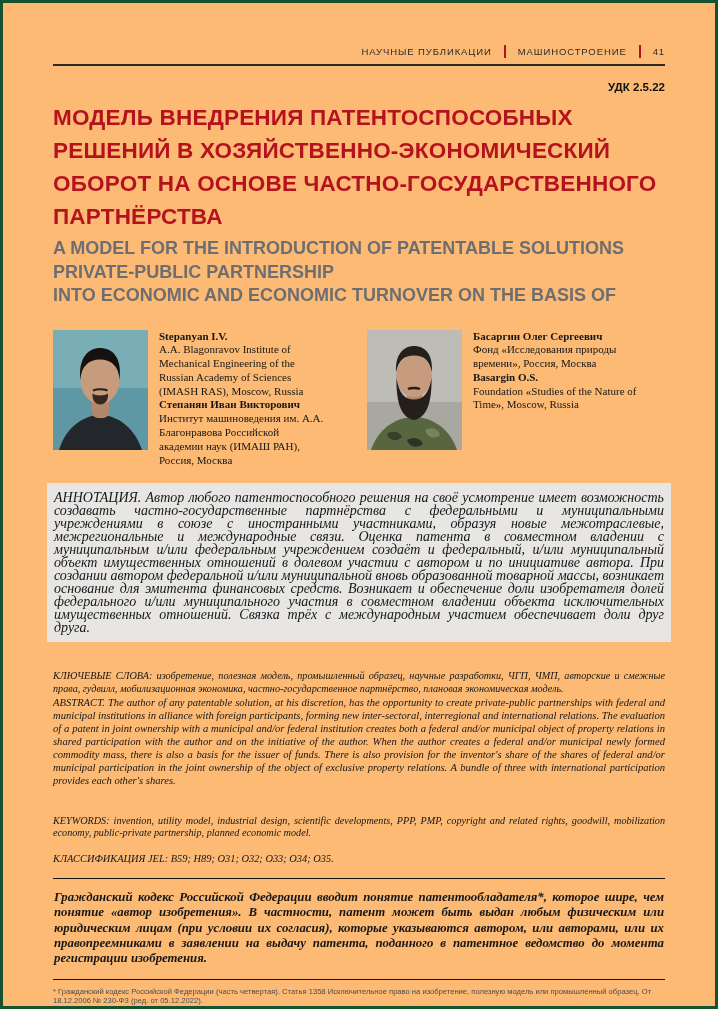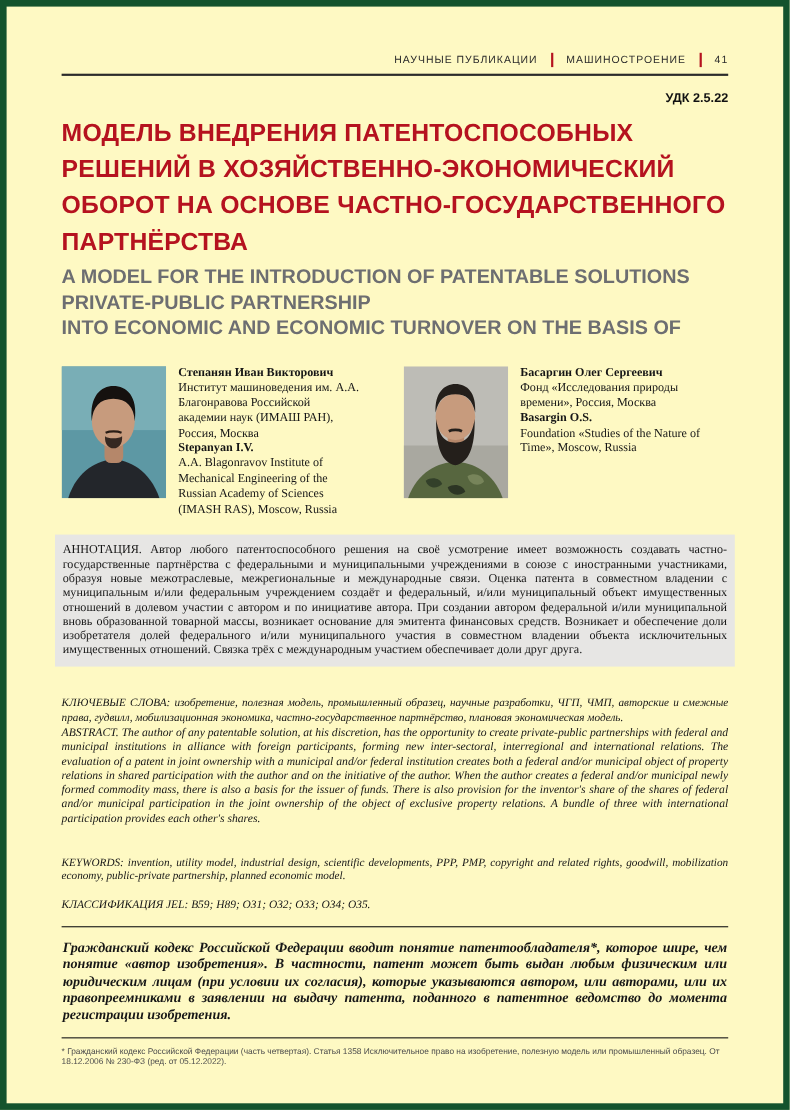--- a/index.html
+++ b/index.html
@@ -1,18 +1,18 @@
 <!DOCTYPE html>
 <html lang="ru"><head>
 <meta charset="utf-8">
 <style>
   * { margin:0; padding:0; box-sizing:border-box; }
   html, body { width:718px; height:1009px; }
   body { background:#ffffff; font-family:"Liberation Serif", serif; color:#161616; }
-  .page { width:718px; height:1009px; padding:42px 50px 0; border:6px solid #14532d; overflow:hidden; background:#fef9c3; }
+  .page { width:718px; height:1009px; padding:42px 50px 0; border:3px solid #14532d; overflow:hidden; background:#fdba74; }
 
   .header-row { display:flex; justify-content:flex-end; align-items:center;
     font-family:"Liberation Sans", sans-serif; font-size:9.5px; letter-spacing:0.9px; color:#2b2b2b; }
   .header-divider { width:2px; height:13px; background:#b5121f; margin:0 12px; display:inline-block; }
   .header-rule { height:0; border-bottom:2px solid #2b2b2b; margin-top:6px; }
 
   .udk { margin-top:15px; text-align:right; font-family:"Liberation Sans", sans-serif;
     font-weight:bold; font-size:11.5px; color:#111; }
 
   .title-ru { margin-top:8px; font-family:"Liberation Sans", sans-serif; font-weight:bold;
@@ -22,21 +22,21 @@
   .tline { display:block; }
 
   .authors { display:flex; gap:16px; margin-top:22px; }
   .author { flex:1; display:flex; gap:11px; }
   .photo { width:95px; height:120px; flex:0 0 95px; display:block; }
   .author-text { font-size:11px; line-height:13.8px; max-width:165px; }
   .author-name { font-weight:bold; }
   .author-block + .author-block { }
 
   .abstract-ru { margin:16px -6px 0; background:#e7e6e4; padding:8px 7px;
-    font-size:11px; line-height:13px; text-align:justify; }
+    font-style:italic; font-size:14px; line-height:13px; text-align:justify; }
   .keywords { margin-top:28px; font-style:italic; font-size:10.2px; line-height:12.6px; text-align:justify; }
   .abstract-en { font-style:italic; font-size:10.6px; line-height:13px; text-align:justify; }
   .jel { margin-top:13px; font-style:italic; font-size:10.4px; }
 
   .intro-box { margin-top:14px; border-top:1.3px solid #151515; border-bottom:1.3px solid #151515;
     padding:11px 1px 12px; font-weight:bold; font-style:italic; font-size:12.8px;
     line-height:15.4px; text-align:justify; }
 
   .footnote { margin-top:7px; font-family:"Liberation Sans", sans-serif;
     font-size:7.6px; line-height:9.6px; color:#4c4c4c; }
@@ -78,26 +78,26 @@
         <rect width="95" height="58" fill="#79aeb6"></rect>
         <path d="M6 120 C14 94 34 85 47 85 C61 85 80 94 89 120 Z" fill="#23262b"></path>
         <rect x="39" y="66" width="17" height="22" rx="6" fill="#b5876a"></rect>
         <ellipse cx="47" cy="50" rx="19.5" ry="24" fill="#c79b7d"></ellipse>
         <path d="M27.5 50 C25 27 36 18 47 18 C59 18 69.5 27 66.5 50 C66 37 59 29.5 47 29.5 C35 29.5 28 37 27.5 50 Z" fill="#15110f"></path>
         <path d="M39.5 63.5 C42 66 52 66 55 63.5 C55.5 70.5 52 74.5 47.3 74.5 C42.5 74.5 39 70.5 39.5 63.5 Z" fill="#1c1410" opacity="0.85"></path>
         <path d="M40 60.5 C44 58.8 50.5 58.8 54.5 60.5" stroke="#2a1d15" stroke-width="2" fill="none"></path>
       </svg>
       <div class="author-text">
         <div class="author-block">
+          <div class="author-name">Stepanyan I.V.</div>
+          <div>A.A. Blagonravov Institute of Mechanical Engineering of the Russian Academy of Sciences (IMASH RAS), Moscow, Russia</div>
+        </div>
+        <div class="author-block">
           <div class="author-name">Степанян Иван Викторович</div>
           <div>Институт машиноведения им. А.А. Благонравова Российской академии наук (ИМАШ РАН), Россия, Москва</div>
-        </div>
-        <div class="author-block">
-          <div class="author-name">Stepanyan I.V.</div>
-          <div>A.A. Blagonravov Institute of Mechanical Engineering of the Russian Academy of Sciences (IMASH RAS), Moscow, Russia</div>
         </div>
       </div>
     </div>
 
     <div class="author">
       <svg class="photo" viewBox="0 0 95 120" preserveAspectRatio="none" role="img">
         <rect width="95" height="120" fill="#bdbcb6"></rect>
         <rect y="72" width="95" height="48" fill="#a9a8a0"></rect>
         <path d="M4 120 C12 96 32 87 47 87 C62 87 82 96 90 120 Z" fill="#57663f"></path>
         <path d="M20 104 C26 100 33 102 35 107 C30 112 22 111 20 104 Z" fill="#33402a"></path>

